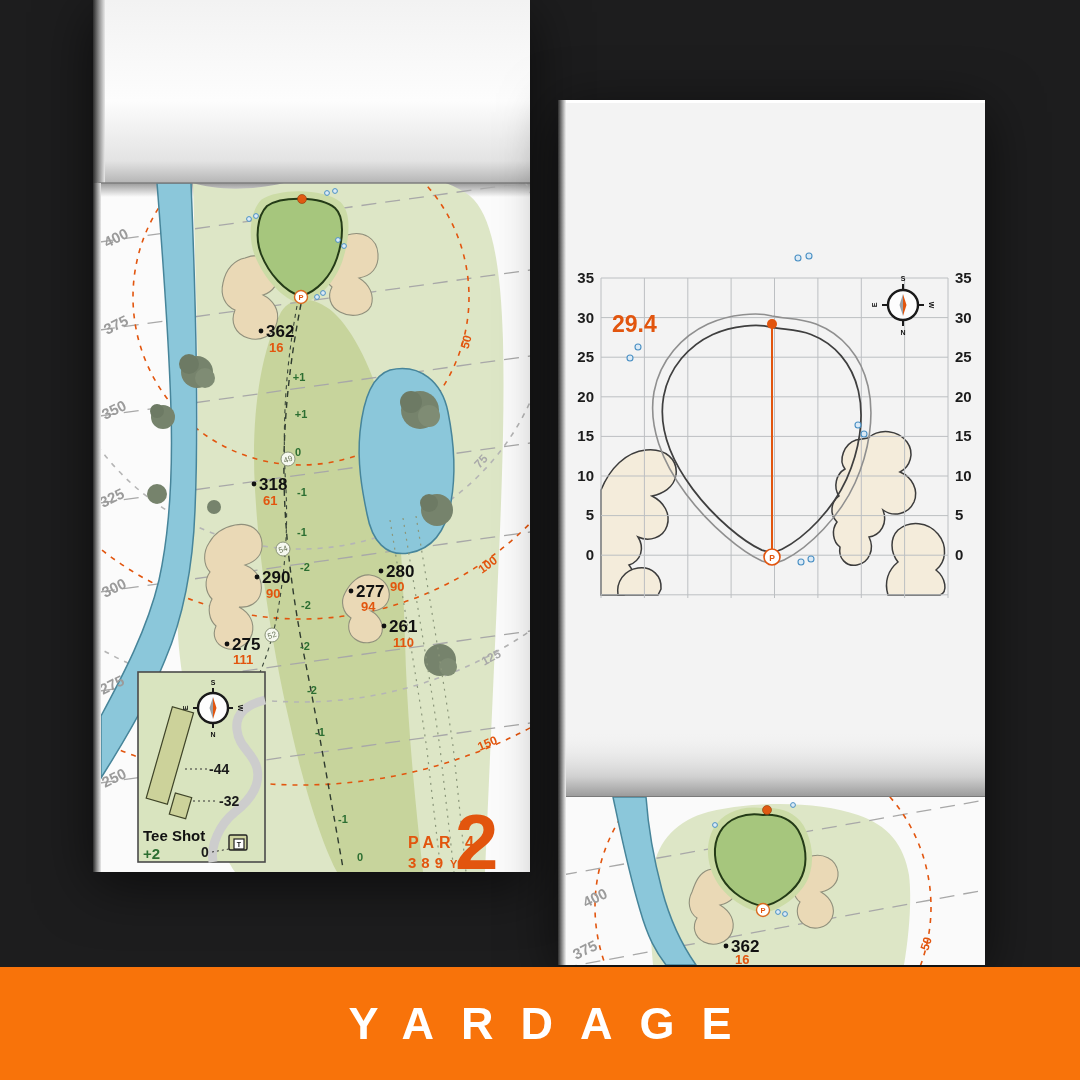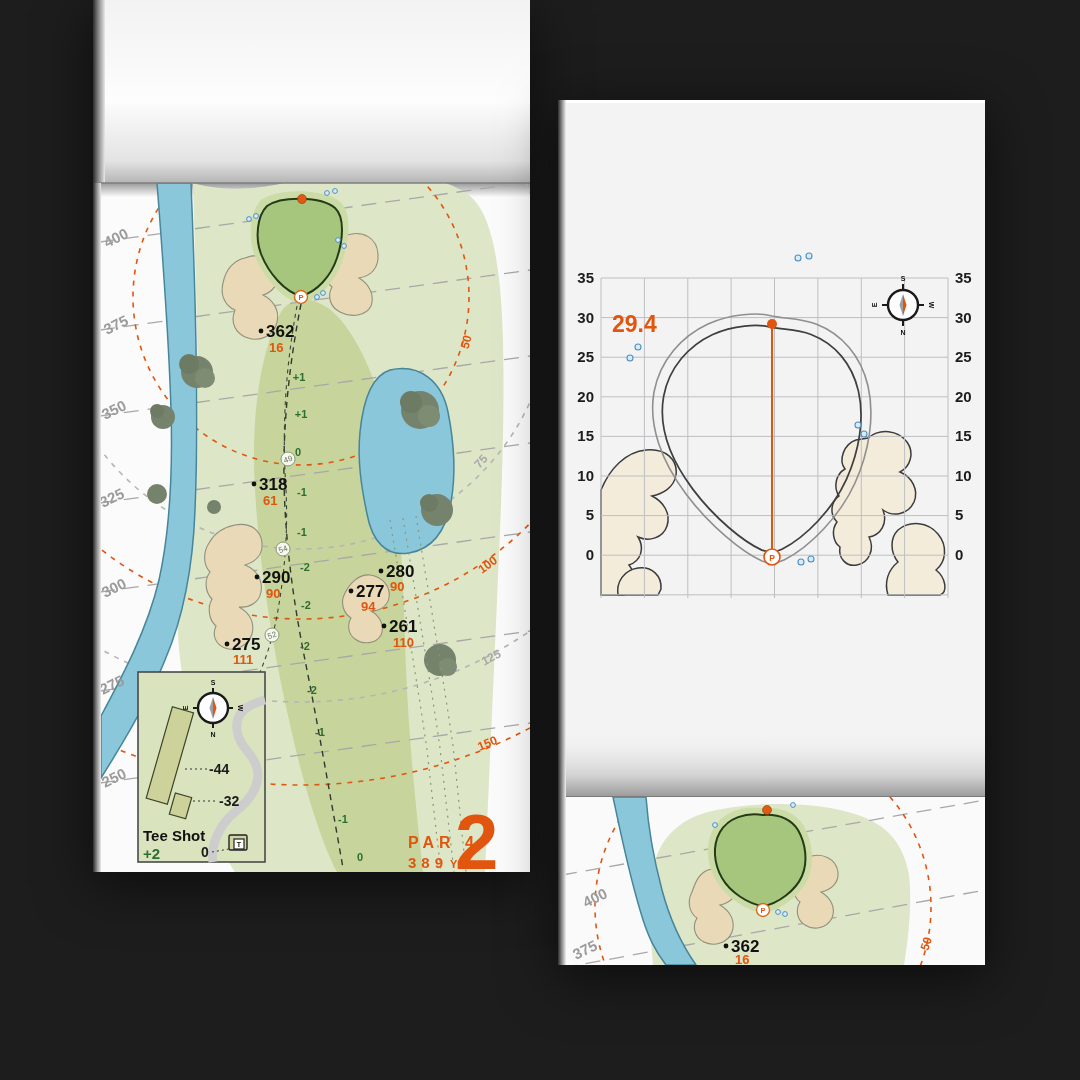--- a/index.html
+++ b/index.html
@@ -402,13 +402,16 @@
       <g>
         <circle cx="168" cy="846" r="2.4" fill="#111"></circle>
         <text x="173" y="852" font-size="17" font-weight="700" fill="#111">362</text>
         <text x="177" y="864" font-size="13" font-weight="700" fill="#e2550e">16</text>
       </g>
     </g>
 
     <rect x="0" y="0" width="8" height="865" fill="url(#rightCurl)"></rect>
   </svg>
 
+  <div class="banner">
+    <span>YARDAGE</span>
+  </div>
 </div>
 
 </body></html>

